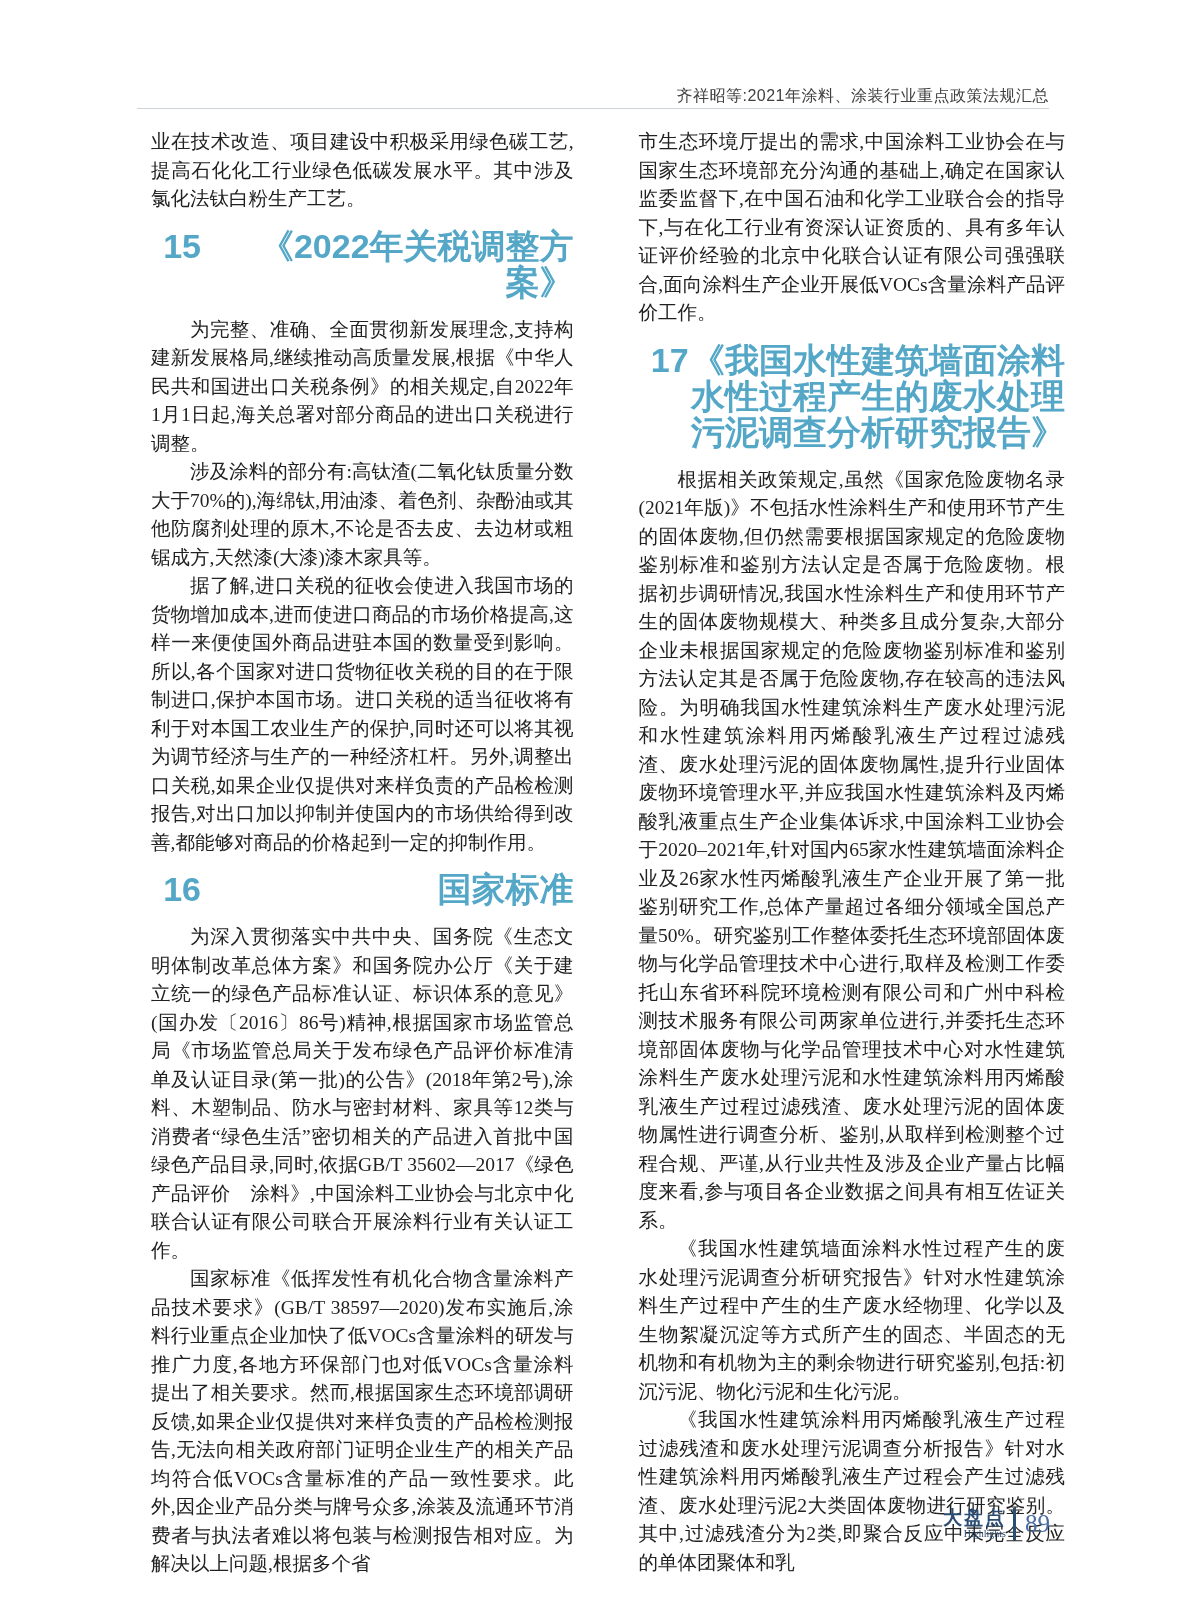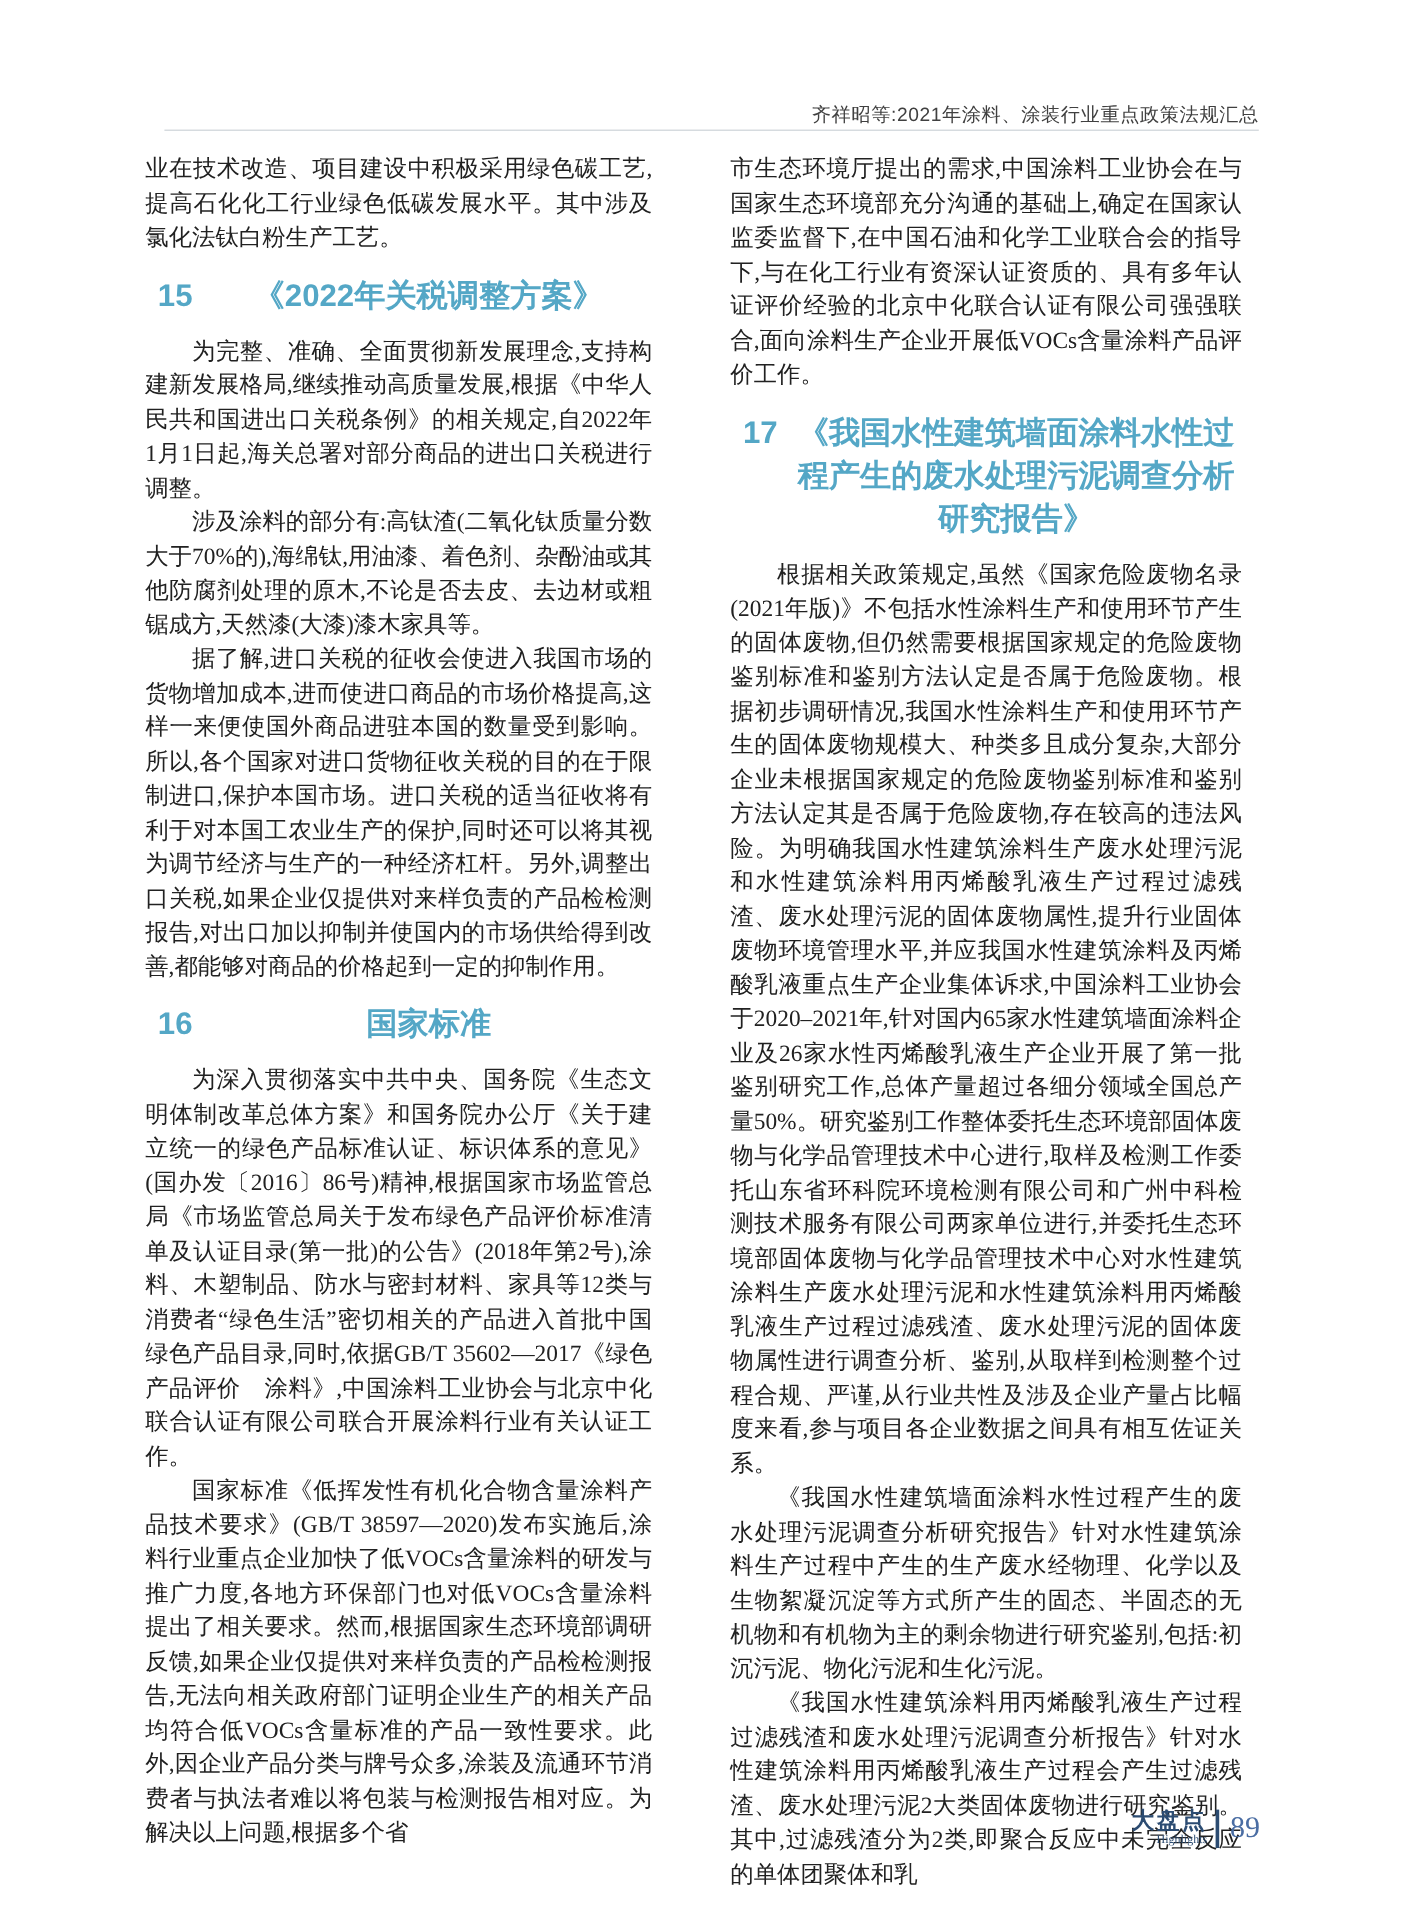--- a/index.html
+++ b/index.html
@@ -22,21 +22,21 @@
   }
   .header-rule {
     position: absolute;
     top: 108px; left: 137px; right: 138px;
     height: 1px; background: #cdd3d7;
   }
 
   
   .content {
     position: absolute;
-    top: 128px; left: 121px;
+    top: 128px; left: 151px;
     width: 914px;
     display: flex;
     gap: 17px;
   }
   .col { color: #212121; }
   .col-left  { width: 434px; }
   .col-right { width: 438px; margin-left: 48px; }
 
   .para {
     margin: 0;
@@ -47,24 +47,24 @@
     word-break: break-all;
   }
   .para.no-indent { text-indent: 0; }
 
   .section-heading {
     display: flex;
     align-items: flex-start;
     margin: 14px 0 16px 0;
     font-family: "Liberation Sans", sans-serif;
     font-weight: bold;
-    font-size: 26px;
+    font-size: 34px;
     line-height: 36px;
     color: #54a7c6;
-    text-align: center;
+    text-align: right;
   }
   .sec-num { flex: none; width: 50px; }
   .sec-title { flex: 1; }
 
   
   .footer {
     position: absolute;
     top: 1508px; right: 137px;
     display: flex;
     align-items: center;

